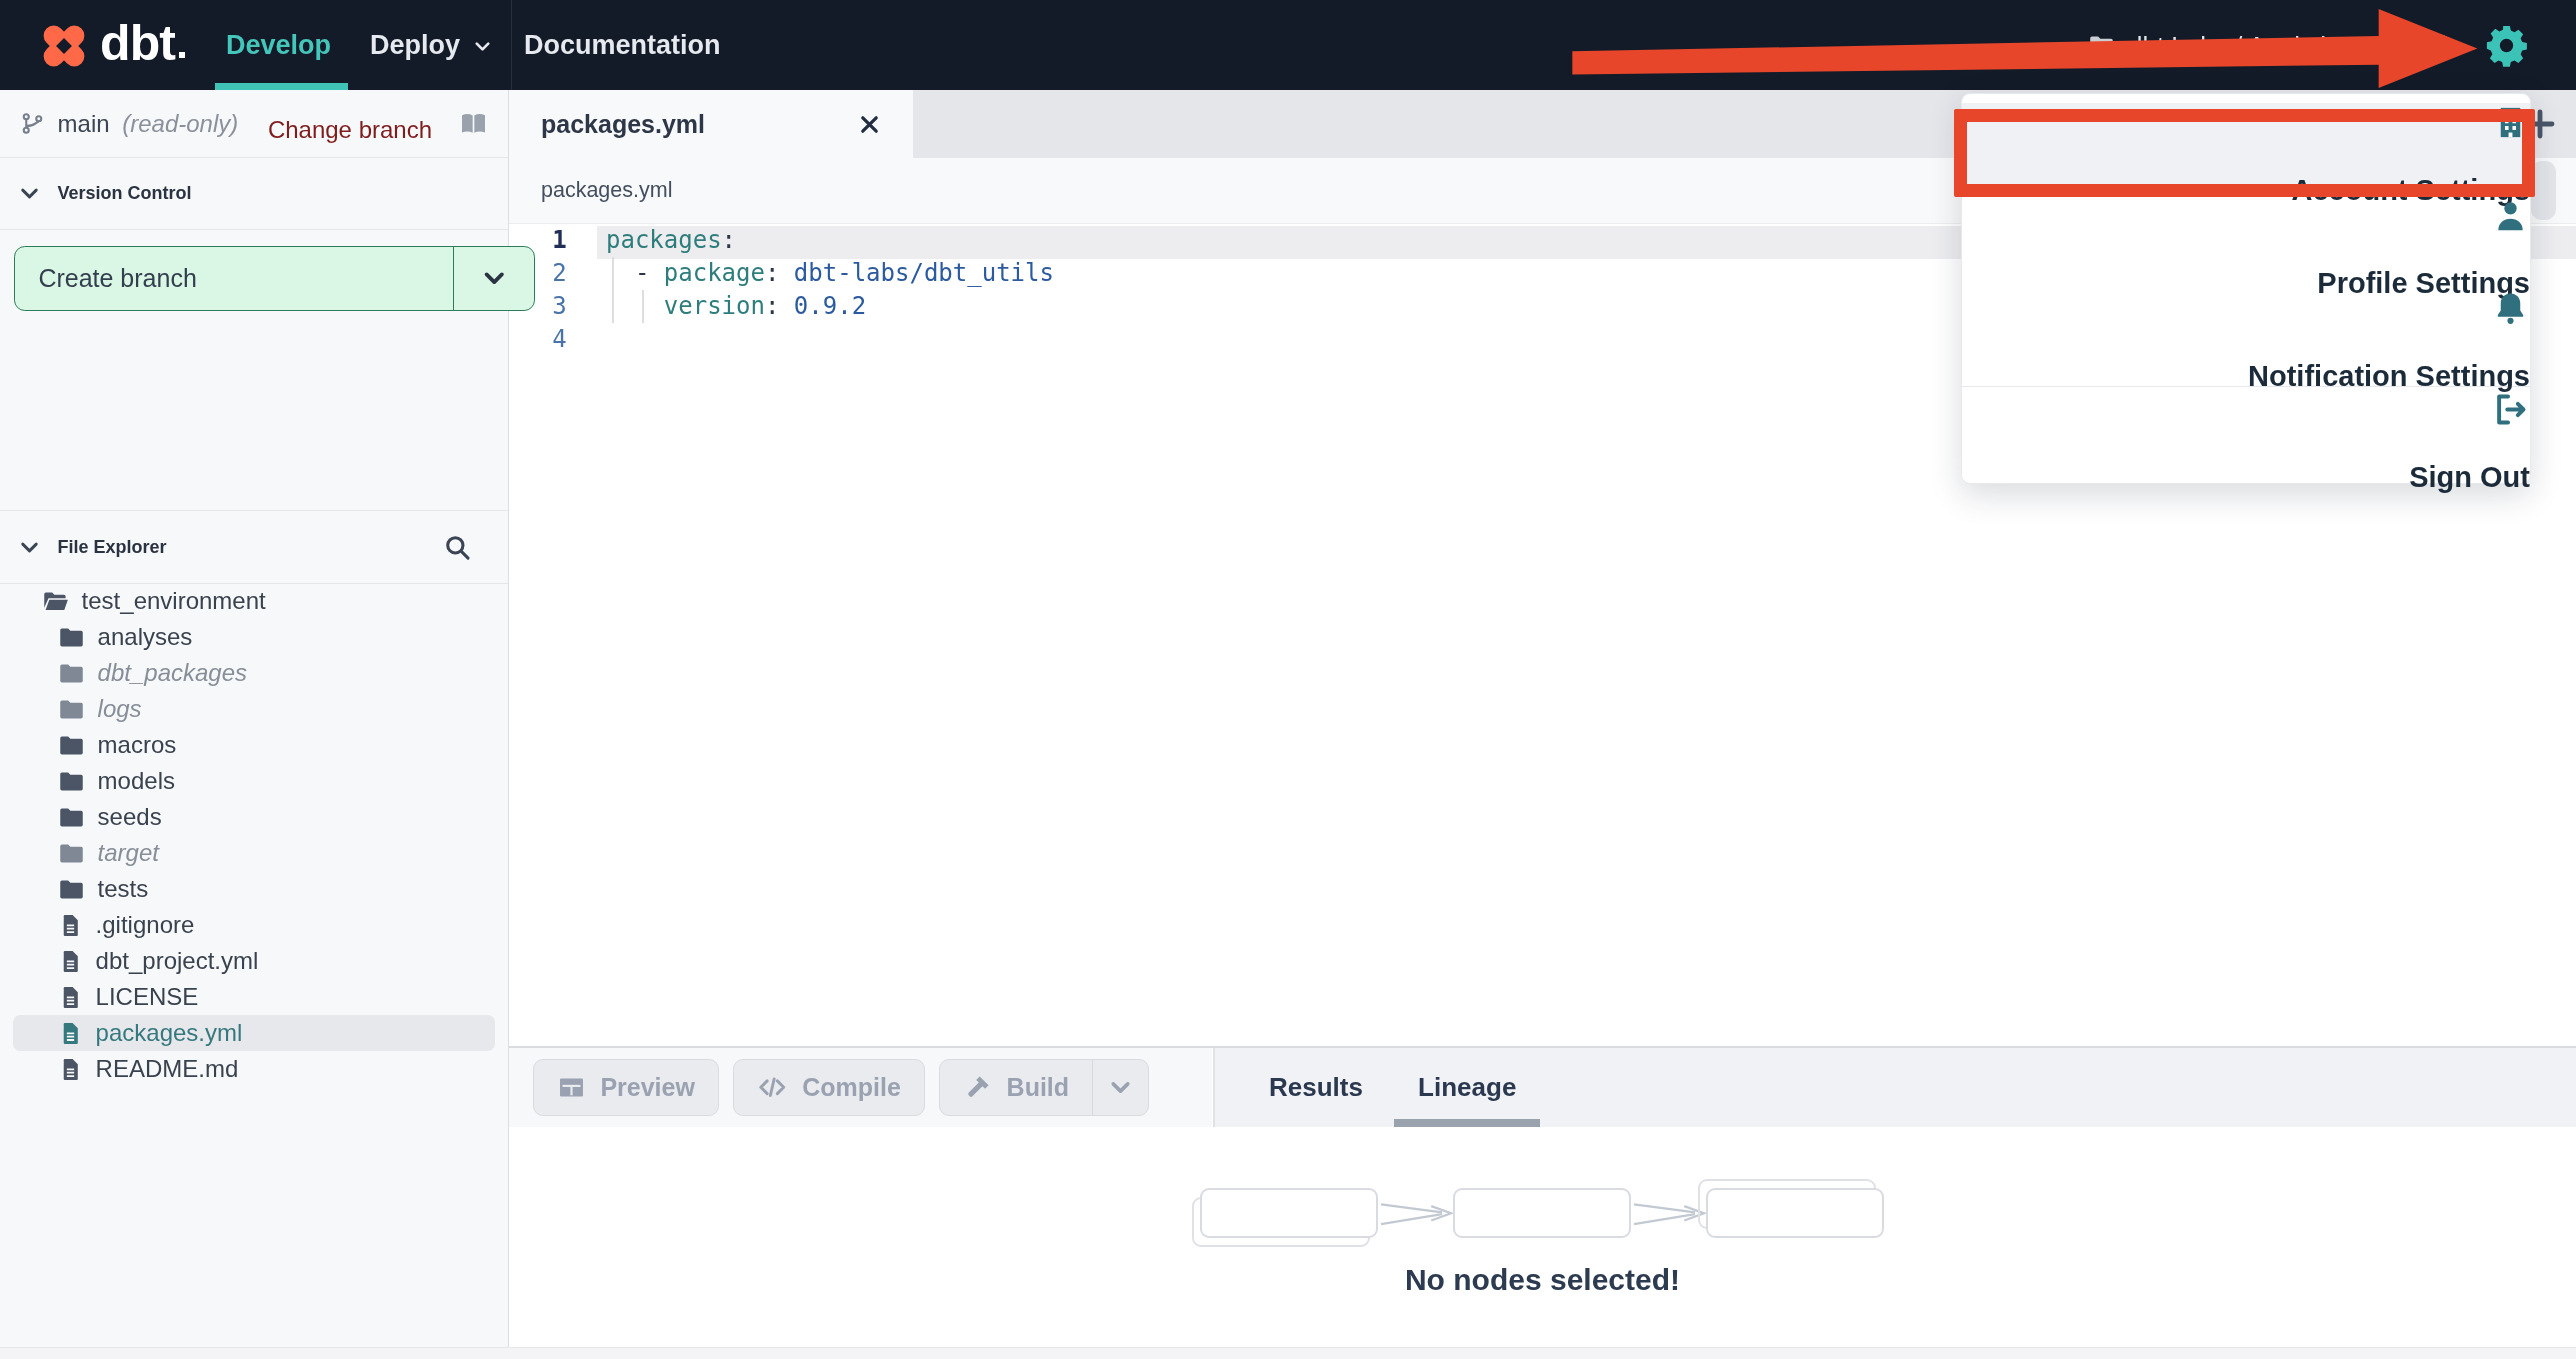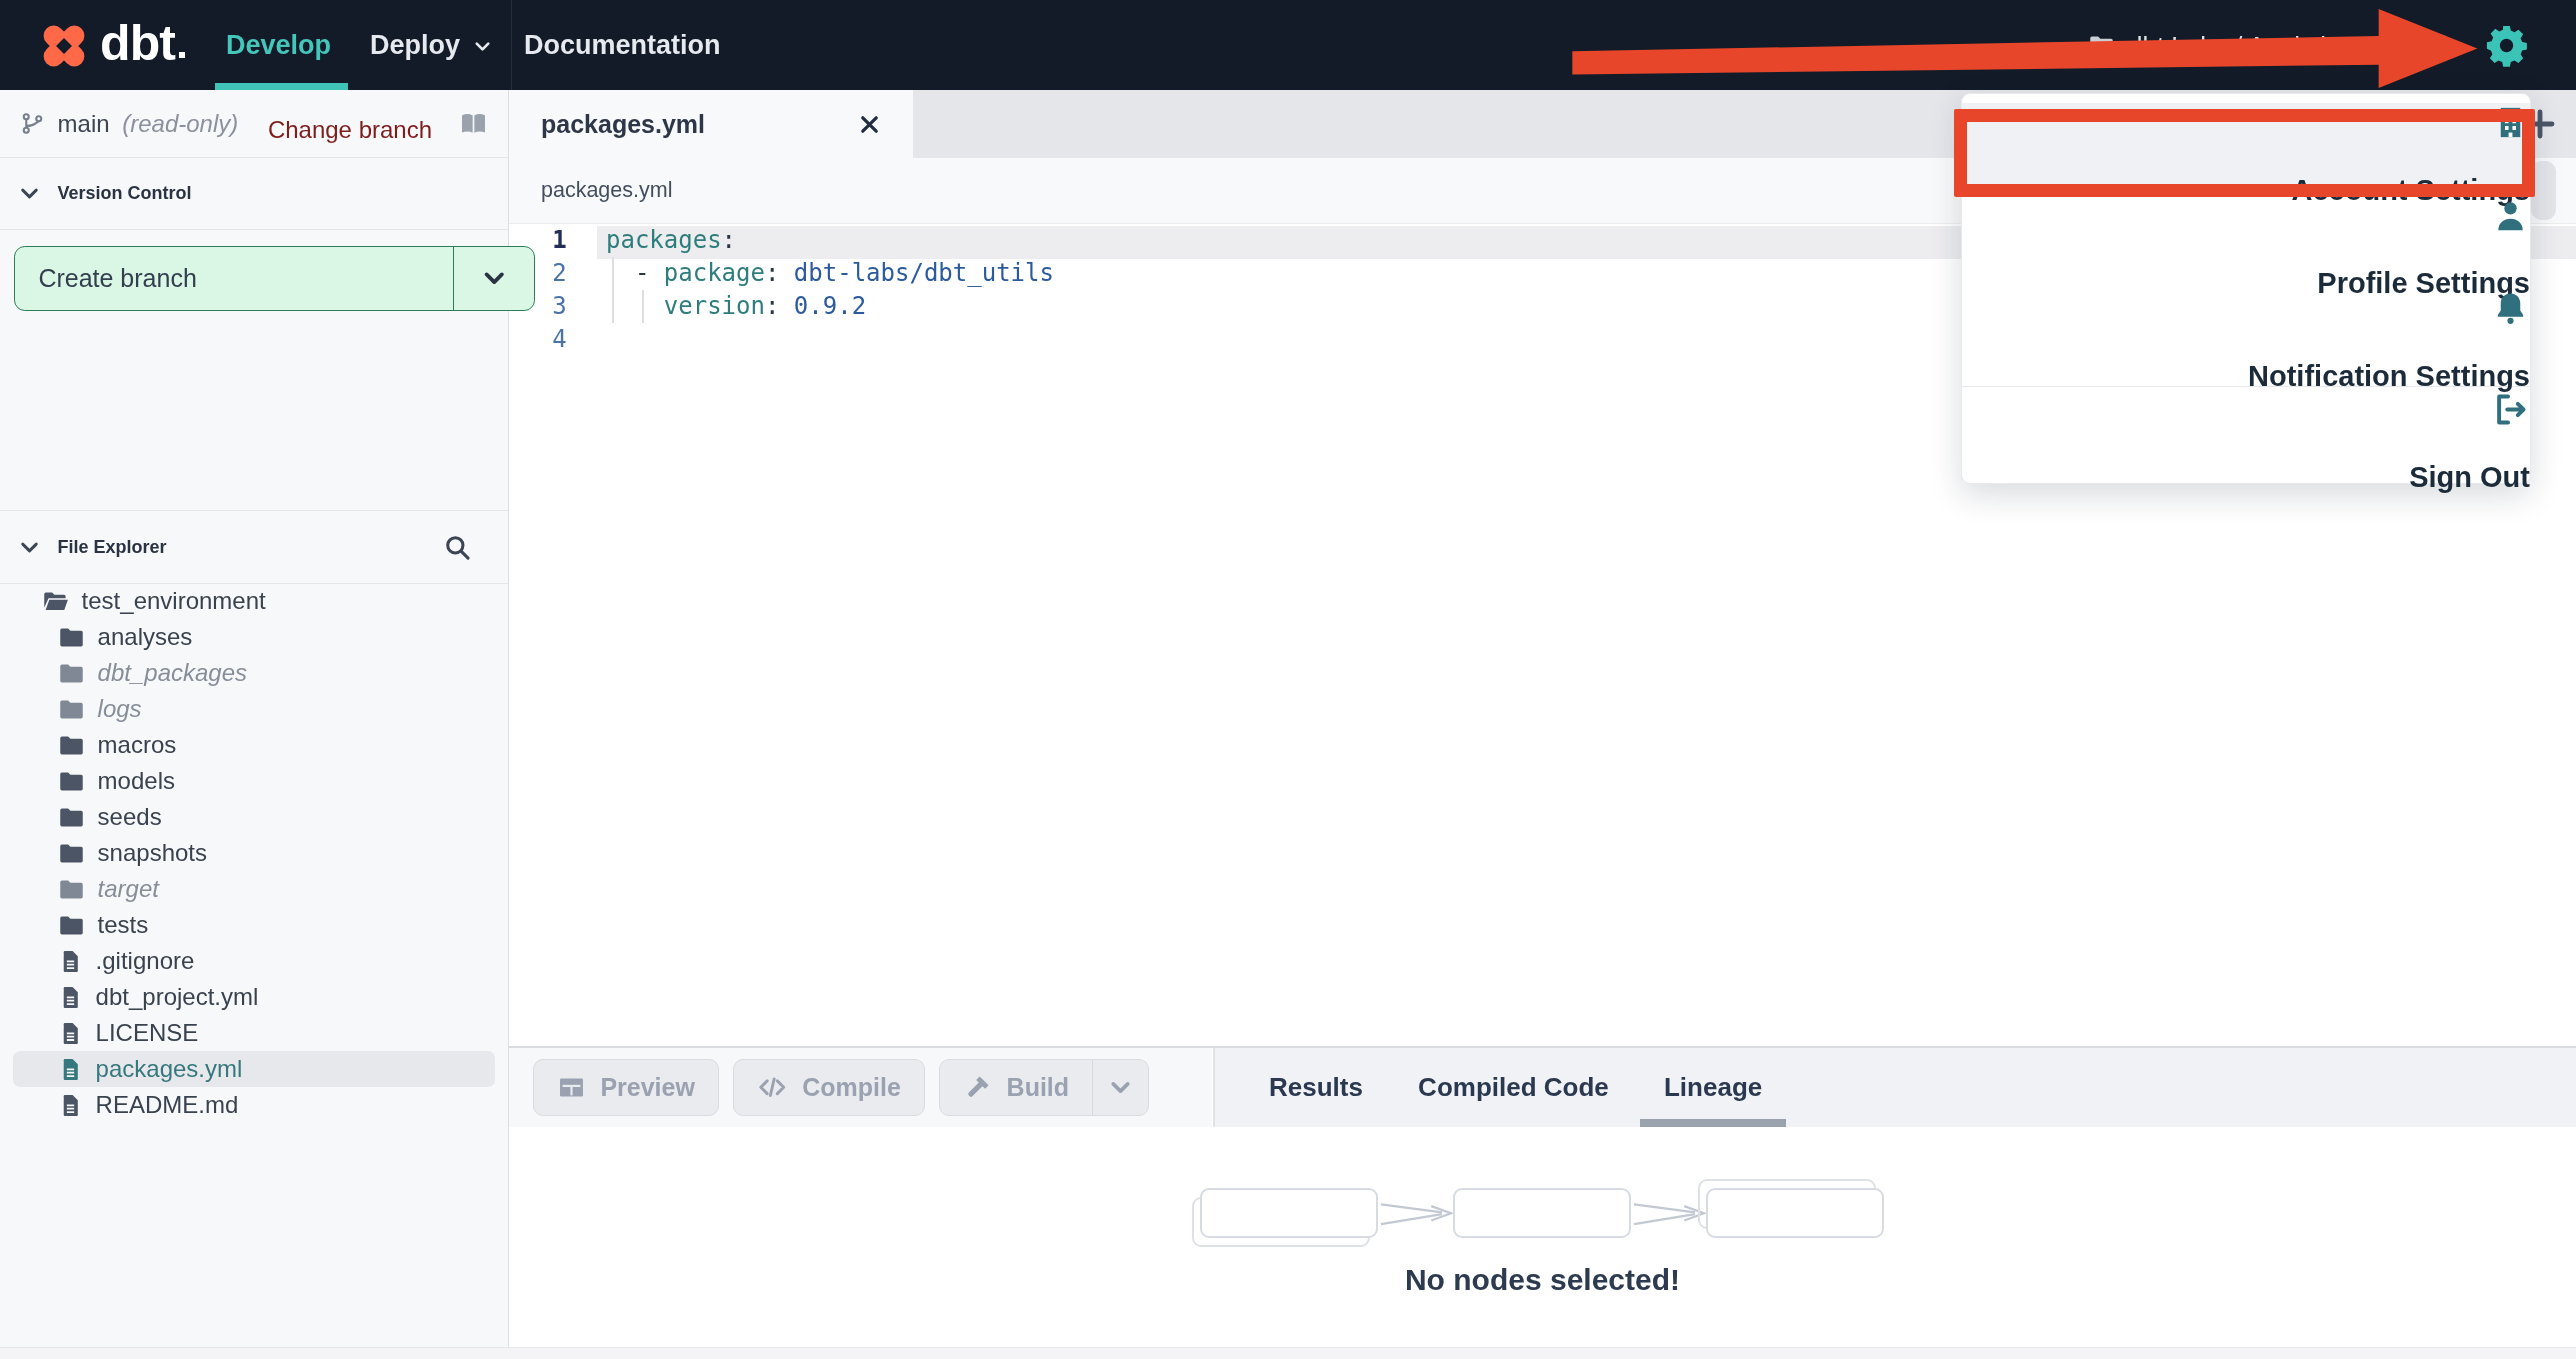--- a/index.html
+++ b/index.html
@@ -273,28 +273,20 @@
           <span>models</span>
         </div>
         <div class="tree-row lvl1">
           <span class="ic">
             <svg viewBox="0 0 24 24" width="27" height="27" fill="currentColor">
               <path d="M2 5.5A1.5 1.5 0 0 1 3.5 4H9l2 2h9.5A1.5 1.5 0 0 1 22 7.5V18.5A1.5 1.5 0 0 1 20.5 20H3.5A1.5 1.5 0 0 1 2 18.5Z"></path>
             </svg>
           </span>
           <span>seeds</span>
         </div>
-        <div class="tree-row lvl1">
-          <span class="ic">
-            <svg viewBox="0 0 24 24" width="27" height="27" fill="currentColor">
-              <path d="M2 5.5A1.5 1.5 0 0 1 3.5 4H9l2 2h9.5A1.5 1.5 0 0 1 22 7.5V18.5A1.5 1.5 0 0 1 20.5 20H3.5A1.5 1.5 0 0 1 2 18.5Z"></path>
-            </svg>
-          </span>
-          <span>snapshots</span>
-        </div>
         <div class="tree-row lvl1 italic">
           <span class="ic">
             <svg viewBox="0 0 24 24" width="27" height="27" fill="currentColor">
               <path d="M2 5.5A1.5 1.5 0 0 1 3.5 4H9l2 2h9.5A1.5 1.5 0 0 1 22 7.5V18.5A1.5 1.5 0 0 1 20.5 20H3.5A1.5 1.5 0 0 1 2 18.5Z"></path>
             </svg>
           </span>
           <span>target</span>
         </div>
         <div class="tree-row lvl1">
           <span class="ic">
@@ -421,21 +413,20 @@
         <span class="btn-caret">
           <svg viewBox="0 0 24 24" width="29" height="29" fill="none" stroke="currentColor" stroke-width="3" stroke-linecap="round" stroke-linejoin="round">
             <path d="M6 9l6 6 6-6"></path>
           </svg>
         </span>
       </div>
     </div>
   <div id="panel-vdivider"></div>
   <div id="panel-tabs">
       <div class="panel-tab">Results</div>
-      <div class="panel-tab">Compiled Code</div>
       <div class="panel-tab active">Lineage</div>
     </div>
 
   <div id="lineage">
     <svg id="lin-arrows" width="2067" height="221" viewBox="0 0 2304 246">
       <g stroke="#c3c9d2" stroke-width="2.5" fill="none">
         <path d="M972 86 L1040 95"></path>
           <path d="M972 108 L1040 97"></path>
         <polyline points="1028,88 1050,96 1028,104"></polyline>
         <path d="M1254 86 L1322 95"></path>

